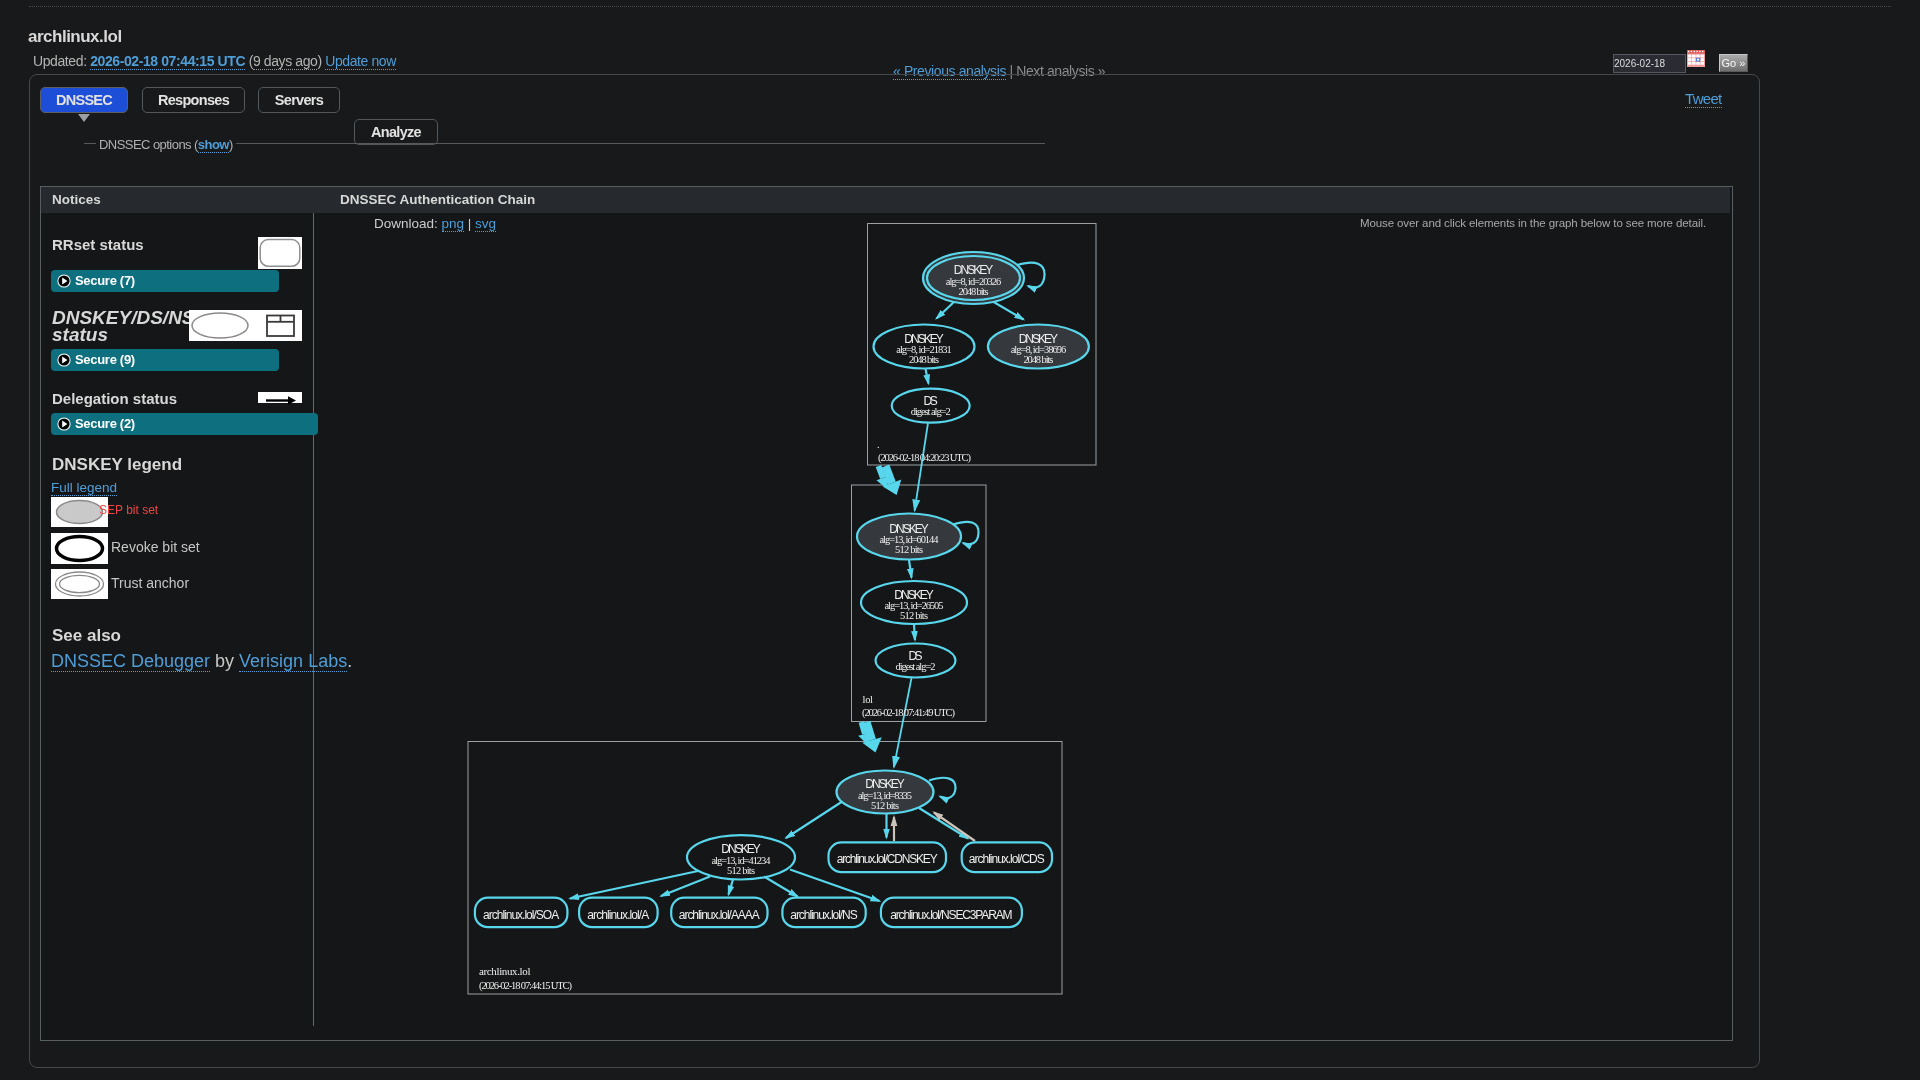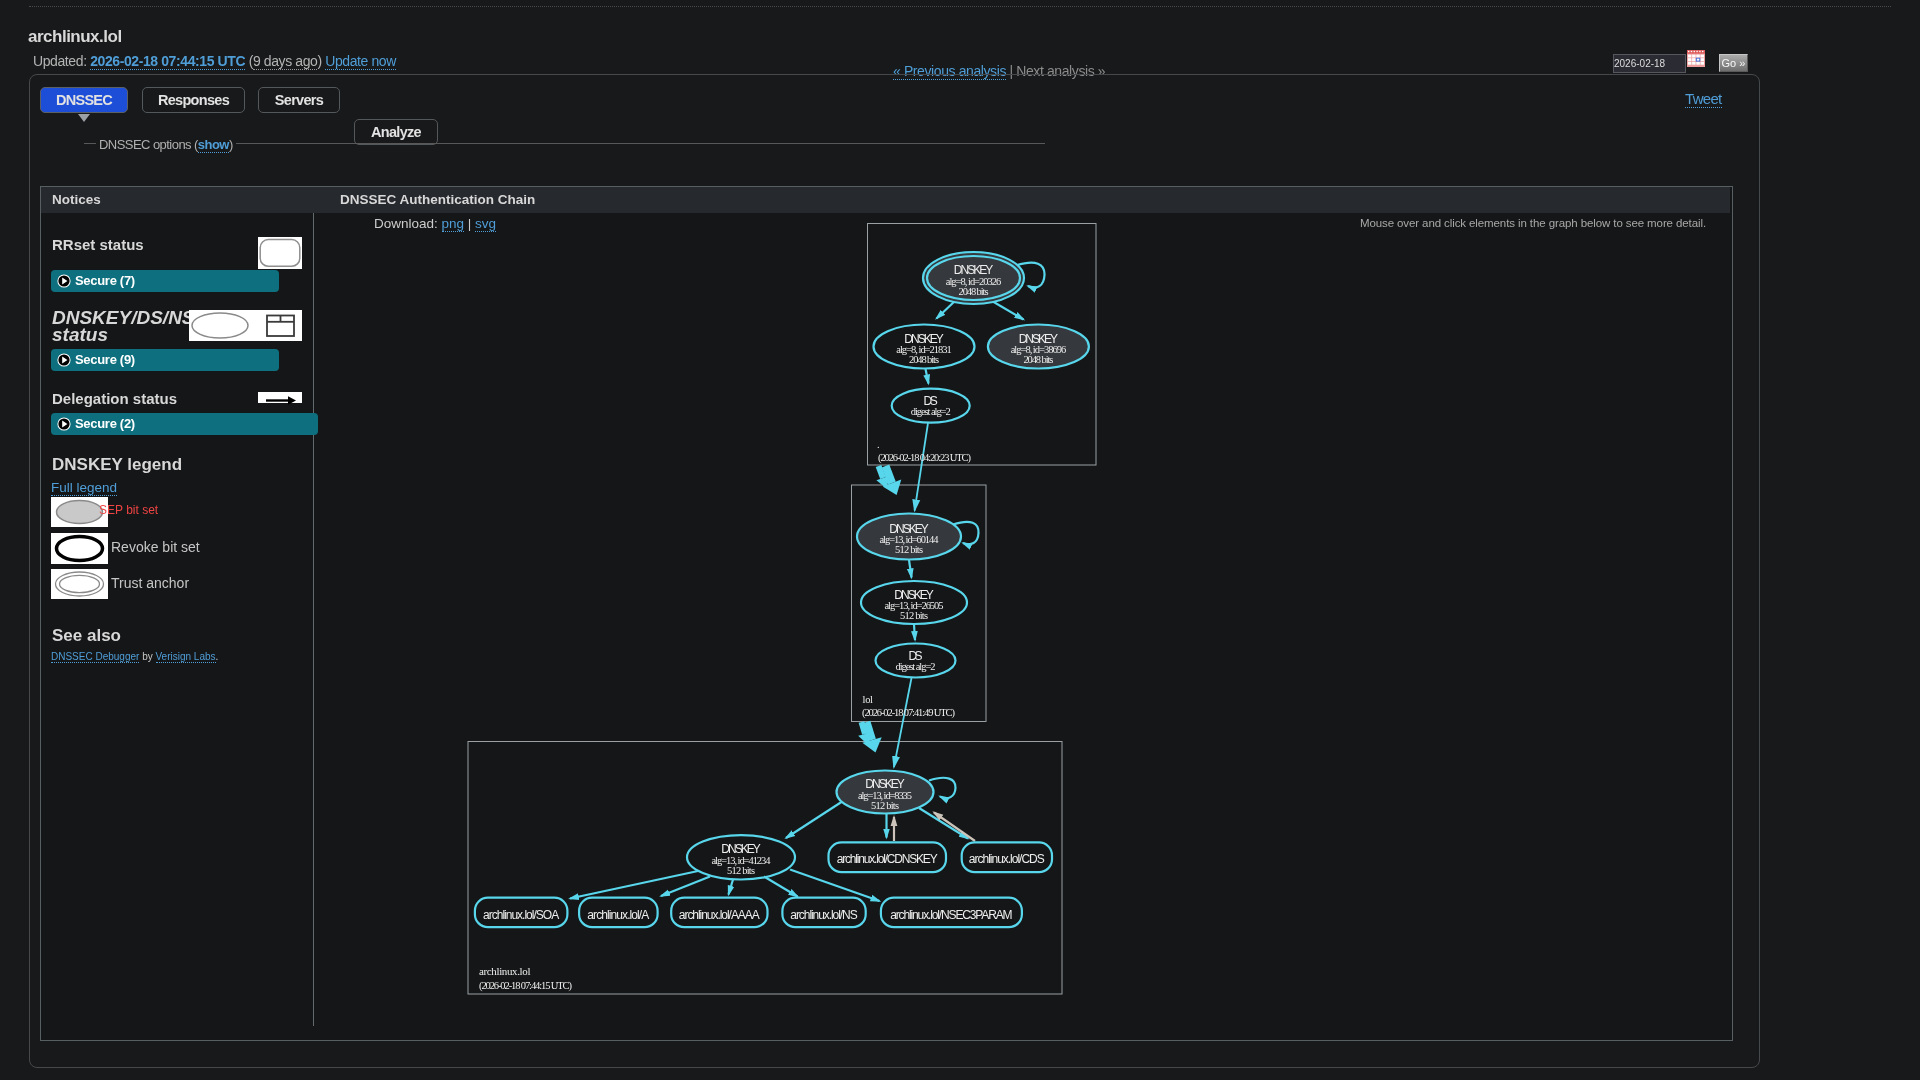--- a/index.html
+++ b/index.html
@@ -147,21 +147,21 @@
 
 <div class="whitebox" style="left:51px;top:569px;width:57px;height:30px;">
 <svg width="57" height="30">
       <ellipse cx="28.5" cy="15" rx="24" ry="12" fill="none" stroke="#8a8a8a" stroke-width="1.3"></ellipse>
       <ellipse cx="28.5" cy="15" rx="20" ry="8.7" fill="none" stroke="#8a8a8a" stroke-width="1.3"></ellipse>
     </svg>
 </div>
 <div class="abs" style="left:111px;top:575px;font-size:14px;color:#c6c6c6;">Trust anchor</div>
 
 <div class="abs hdr" style="left:52px;top:626px;font-size:17px;">See also</div>
-<div class="abs" style="left:51px;top:651px;font-size:10px;"><a>DNSSEC Debugger</a> by <a>Verisign Labs</a>.</div>
+<div class="abs" style="left:51px;top:651px;font-size:18px;"><a>DNSSEC Debugger</a> by <a>Verisign Labs</a>.</div>
 
 <div class="abs" style="left:341px;top:216px;font-size:13.5px;color:#cccccc;margin-left:33px;">Download: <a>png</a> | <a>svg</a></div>
 <div class="abs" style="right:214px;top:217px;font-size:11.5px;letter-spacing:-0.1px;color:#a8a8a8;">Mouse over and click elements in the graph below to see more detail.</div>
 
 <svg class="abs" style="left:0;top:0;" width="1920" height="1080" viewBox="0 0 1920 1080">
 <defs>
 <marker id="ac" markerWidth="11" markerHeight="8" refX="9" refY="4" orient="auto" markerUnits="userSpaceOnUse">
         <polygon points="0,0.6 11,4 0,7.4" fill="#58d6ec"></polygon>
       </marker>
 <marker id="ag" markerWidth="11" markerHeight="8" refX="9" refY="4" orient="auto" markerUnits="userSpaceOnUse">

